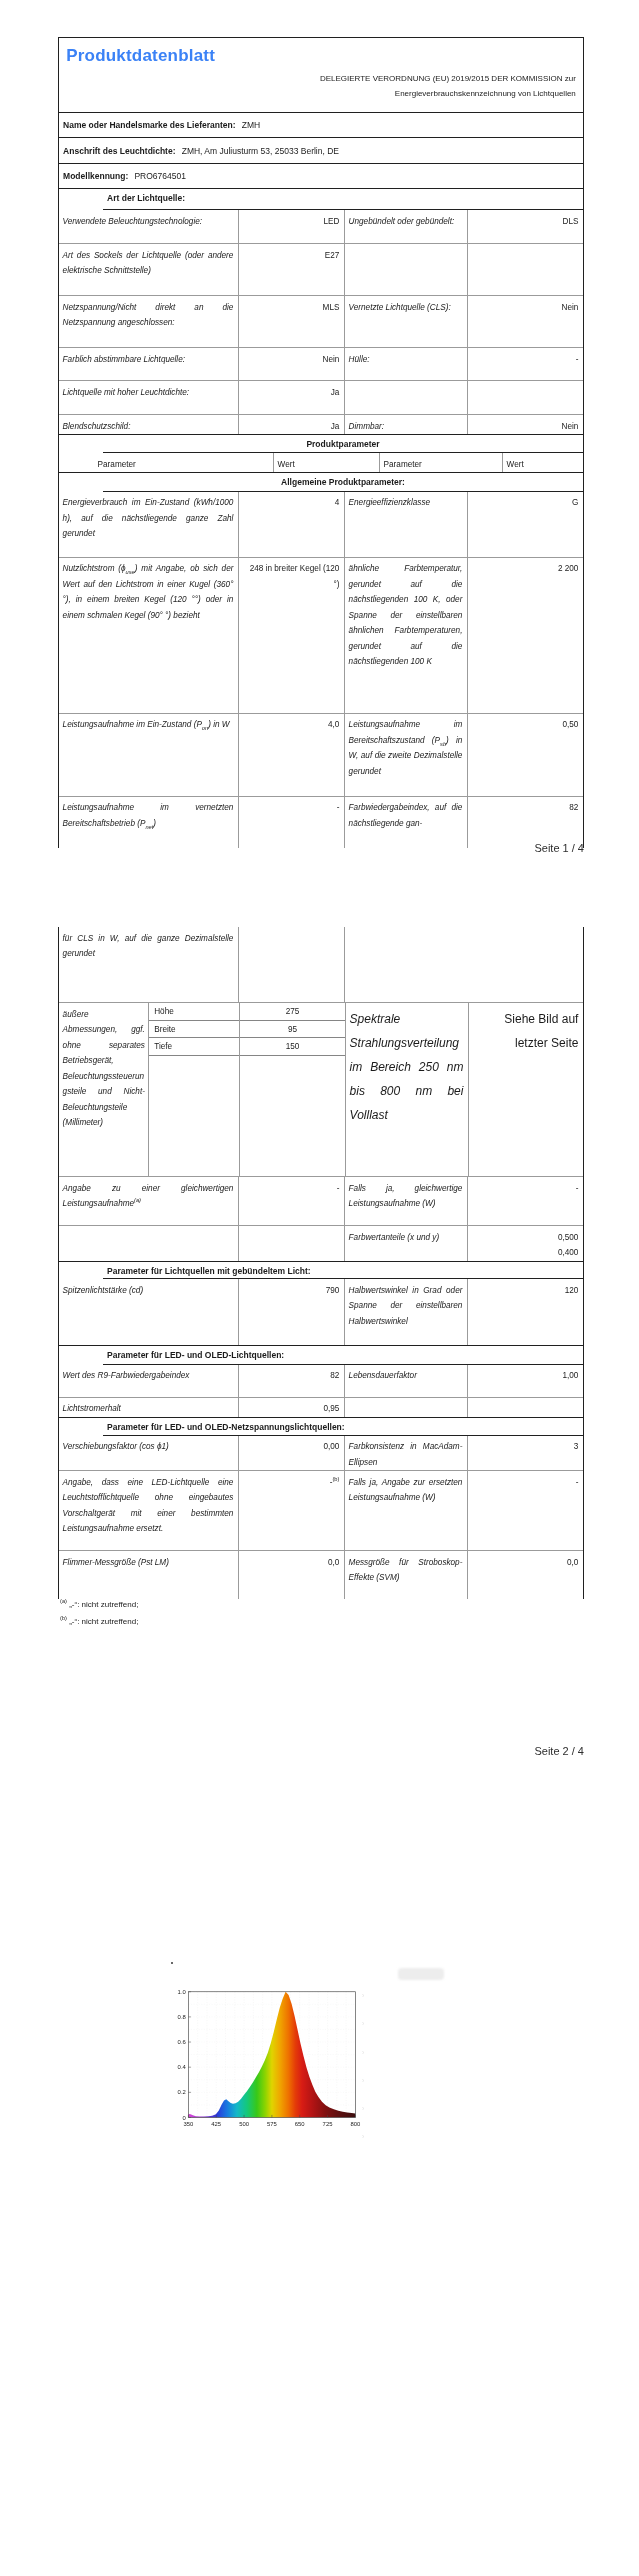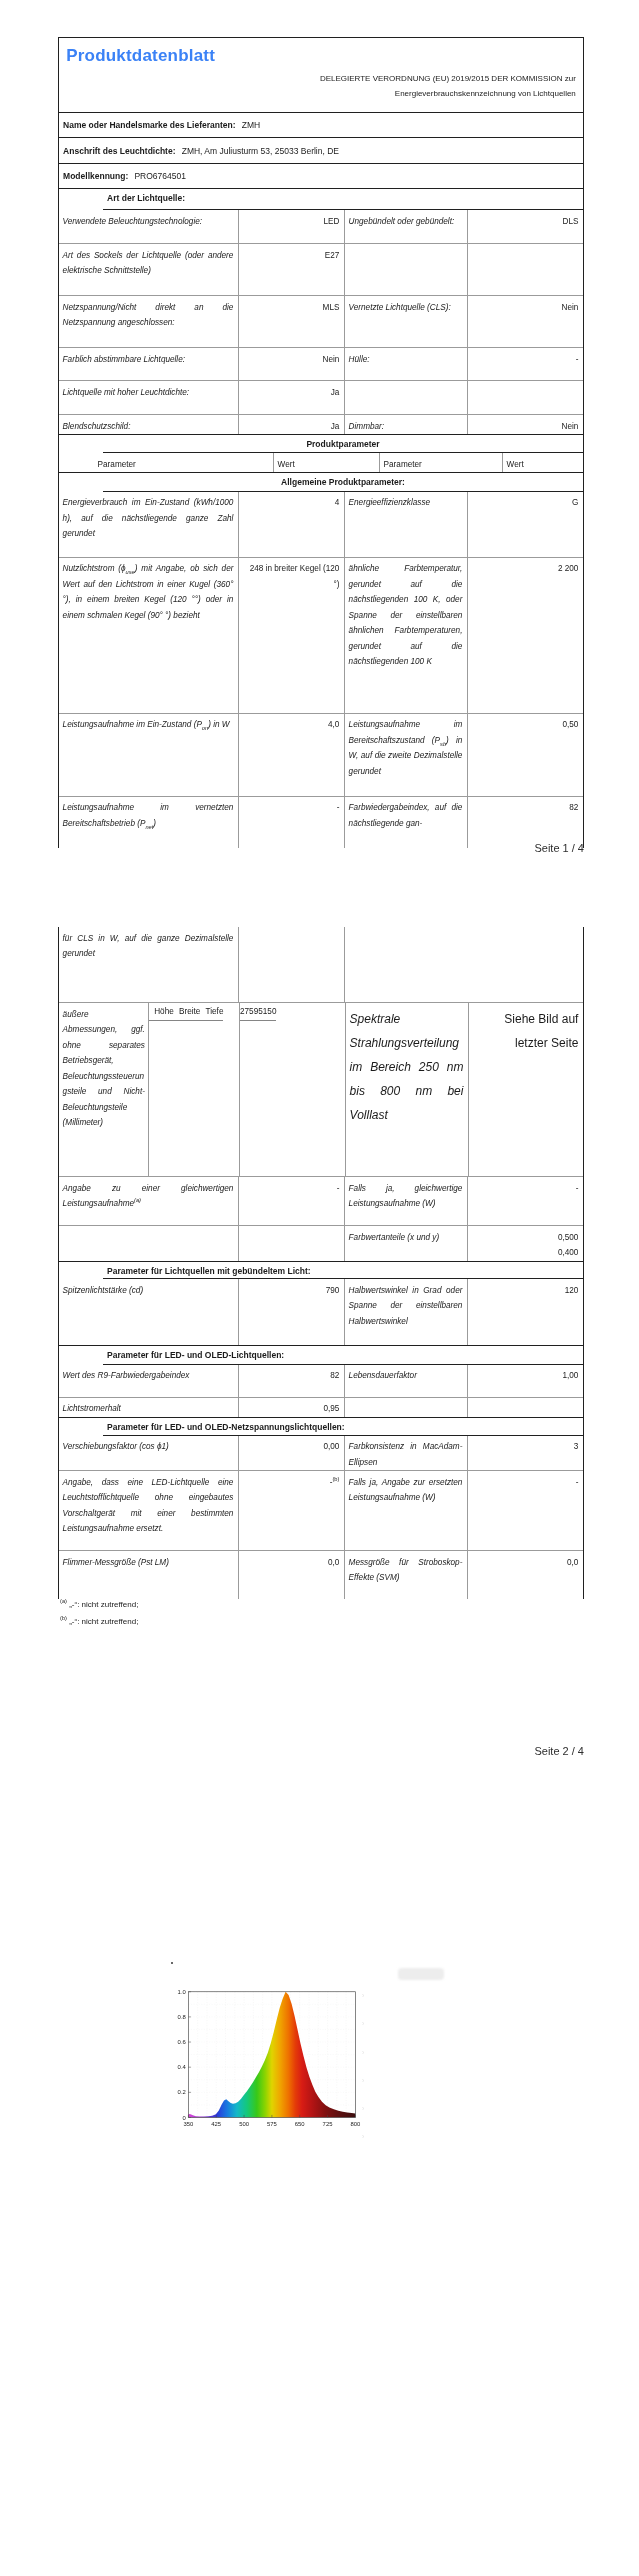--- a/index.html
+++ b/index.html
@@ -29,21 +29,21 @@
   .vc{text-align:right;}
   .tl{text-align:left;margin-left:35px;}
   .j{text-align:justify;hyphens:auto;overflow-wrap:break-word;font-style:italic;}
   .hb{border-bottom:1px solid #202020;}
   sub,sup{font-size:5.7px;line-height:0;}
 
   
   .trow-dims{display:grid;grid-template-columns:89px 91px 106px 123px 1fr;border-bottom:0.5px solid #9b9b9b;box-sizing:border-box;}
   .trow-dims .c{padding:3.6px 4.6px 0 3.6px;box-sizing:border-box;font-size:12px;line-height:24px;}
   .cdtext{padding:3.6px 3.1px 0 3.6px;font-size:8.2px;line-height:15.5px;box-sizing:border-box;}
-  .cdcol{border-left:0.5px solid #9b9b9b;display:flex;flex-direction:row;box-sizing:border-box;}
+  .cdcol{border-left:0.5px solid #9b9b9b;display:flex;flex-direction:column;box-sizing:border-box;}
   .cdcell{height:17.5px;line-height:17px;border-bottom:0.5px solid #858585;font-size:8.2px;
           padding-left:5.2px;box-sizing:border-box;}
   .cdval{text-align:center;padding-left:0;}
   .cdfill{flex:1;}
 
   .footnotes{position:absolute;left:60px;width:309px;top:1596px;font-size:8px;line-height:17px;}
 
   .pfooter{position:absolute;left:58px;width:526px;text-align:right;font-size:11px;color:#2e2e2e;}
 
   

